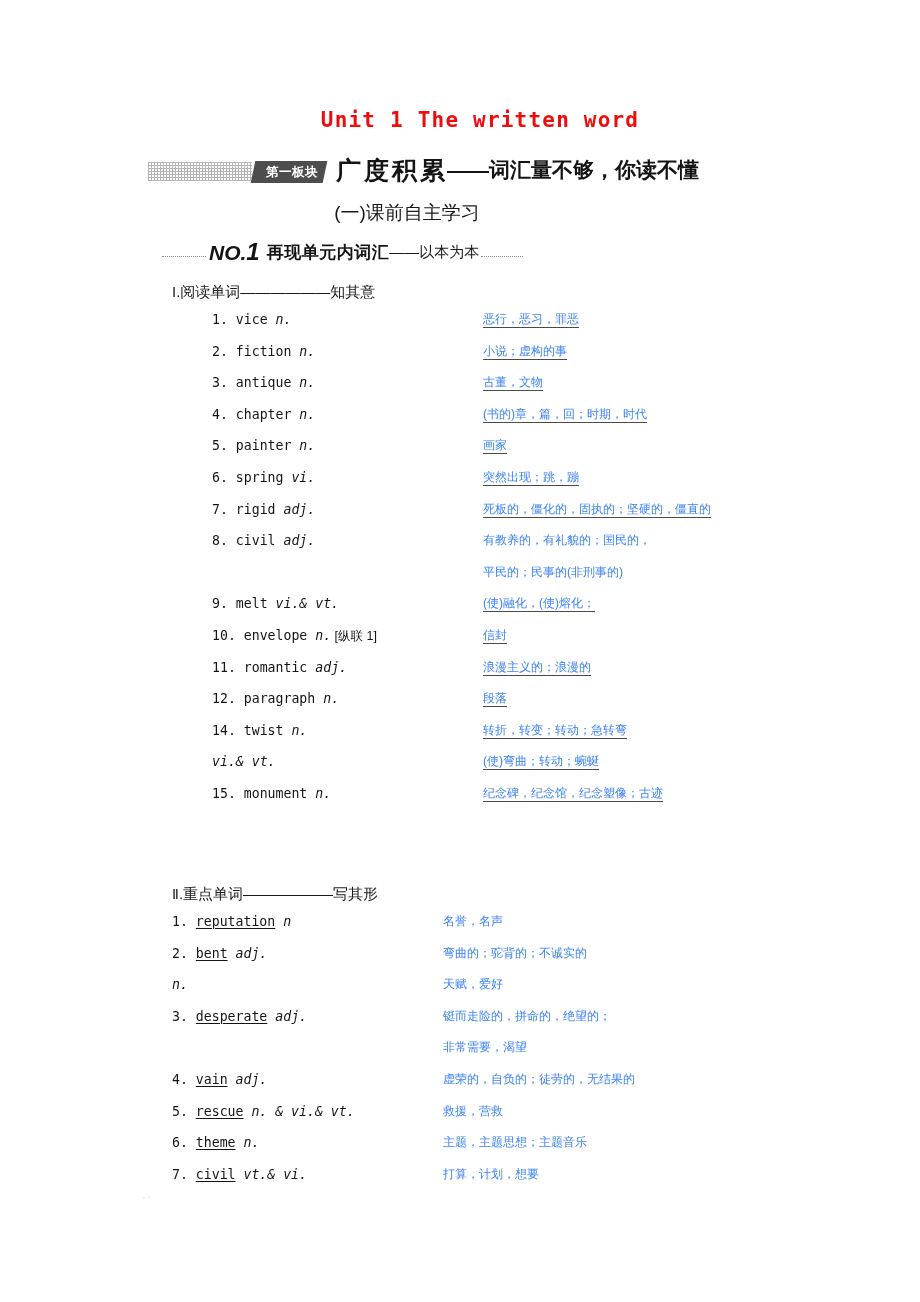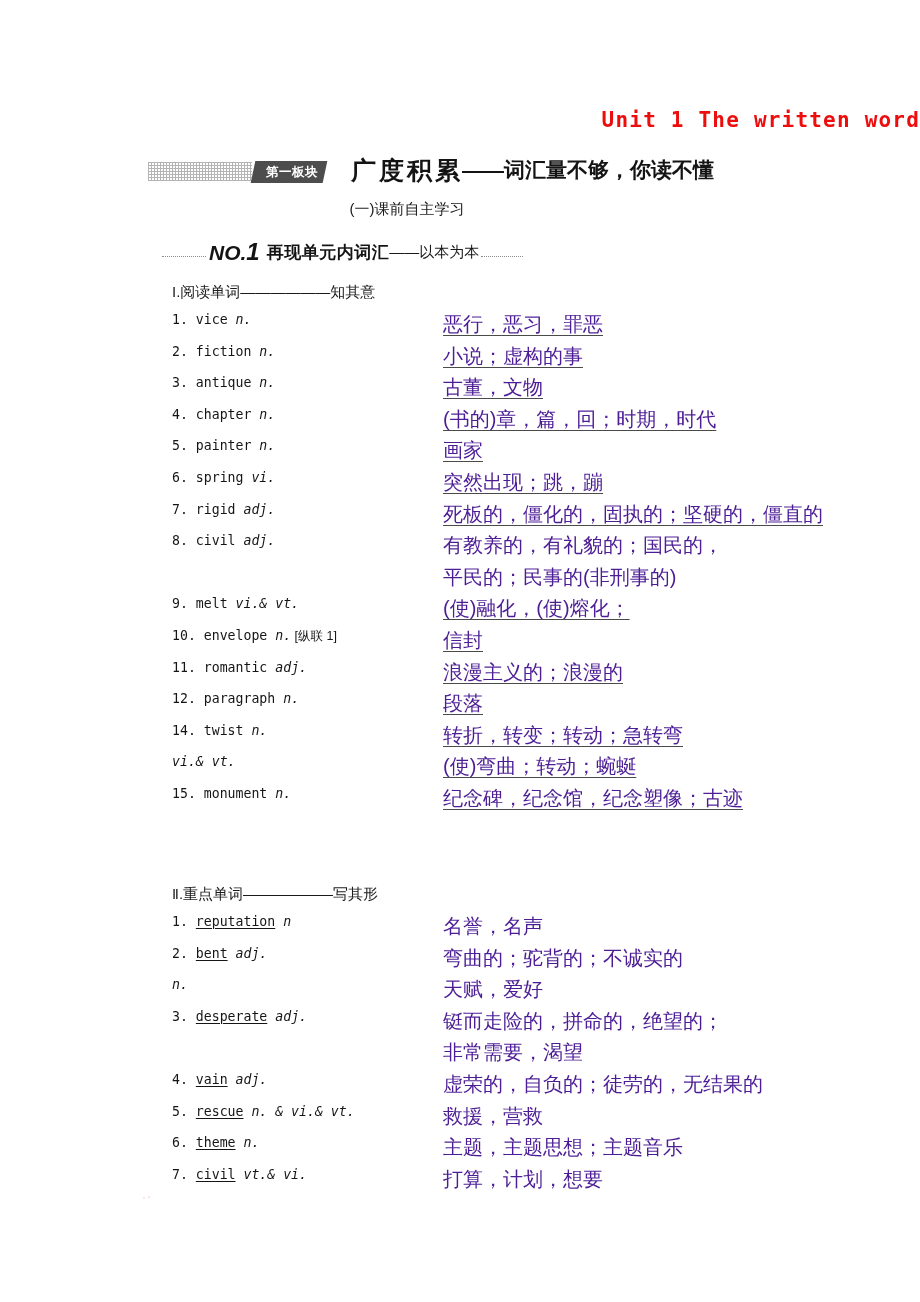--- a/index.html
+++ b/index.html
@@ -18,21 +18,21 @@
     position: absolute;
     left: 0; top: 0;
     width: 920px; height: 1302px;
   }
 
   
   .unit-title {
     position: absolute;
     left: 0; top: 108px;
     width: 920px;
-    text-align: right;
+    text-align: center;
     padding-left: 40px;
     font-family: "DejaVu Sans Mono", monospace;
     font-size: 21px;
     font-weight: bold;
     color: #ee0d0d;
     letter-spacing: 1.2px;
   }
 
   
   .banner {
@@ -64,21 +64,21 @@
     font-family: "Liberation Sans", sans-serif;
     font-size: 12.5px;
     font-weight: bold;
     line-height: 22px;
     letter-spacing: 0.5px;
     transform: skewX(-12deg);
     white-space: nowrap;
   }
   .banner-tag span { display: inline-block; transform: skewX(12deg); }
   .banner-main {
-    margin-left: 26px;
+    margin-left: 11px;
     font-family: "Liberation Sans", sans-serif;
     font-size: 25px;
     font-weight: bold;
     letter-spacing: 3px;
     color: #141414;
     white-space: nowrap;
   }
   .banner-sub {
     font-family: "Liberation Sans", sans-serif;
     font-size: 21px;
@@ -90,21 +90,21 @@
   }
 
   
   .sub-heading {
     position: absolute;
     left: 0; top: 200px;
     width: 804px;
     text-align: center;
     padding-left: 10px;
     font-family: "Liberation Sans", sans-serif;
-    font-size: 15px;
+    font-size: 19px;
     color: #1a1a1a;
   }
 
   
   .no-heading {
     position: absolute;
     left: 162px; top: 238px;
     display: flex;
     align-items: center;
     white-space: nowrap;
@@ -181,22 +181,22 @@
   }
   .vterm .bracket {
     font-family: "Liberation Sans", sans-serif;
     font-size: 12.5px;
   }
   .vdef {
     position: absolute;
     left: 443px;
     top: 3px;
     font-family: "Liberation Sans", sans-serif;
-    font-size: 20px;
-    color: #4c1d95;
+    font-size: 12px;
+    color: #3b82f6;
     white-space: nowrap;
   }
   .vdef.u {
     text-decoration: underline;
     text-decoration-color: #4a4a4a;
     text-underline-offset: 3.5px;
     text-decoration-thickness: 1px;
   }
   .vdef.shift { left: 452px; }
 
@@ -229,21 +229,21 @@
   <div class="no-heading">
     <div class="dash-left"></div>
     <div class="no-label"><span>NO.</span><span class="digit">1</span></div>
     <div class="no-main">再现单元内词汇</div>
     <div class="no-tail">——以本为本</div>
     <div class="dash-right"></div>
   </div>
 
   <div id="body-render">
       <div class="roman-heading" style="top: 283px;"><span class="rh-num">Ⅰ</span><span class="rh-cn">.阅读单词——————知其意</span></div>
-      <div class="vlist" style="top: 308px;">
+      <div class="vlist" style="top: 308px; padding-left: 40px;">
         <div class="vrow">
           <div class="vterm"><span>1. </span><span class="">vice</span> <span class="pos">n.</span></div>
           <div class="vdef u">恶行，恶习，罪恶</div>
         </div>
         <div class="vrow">
           <div class="vterm"><span>2. </span><span class="">fiction</span> <span class="pos">n.</span></div>
           <div class="vdef u">小说；虚构的事</div>
         </div>
         <div class="vrow">
           <div class="vterm"><span>3. </span><span class="">antique</span> <span class="pos">n.</span></div>

